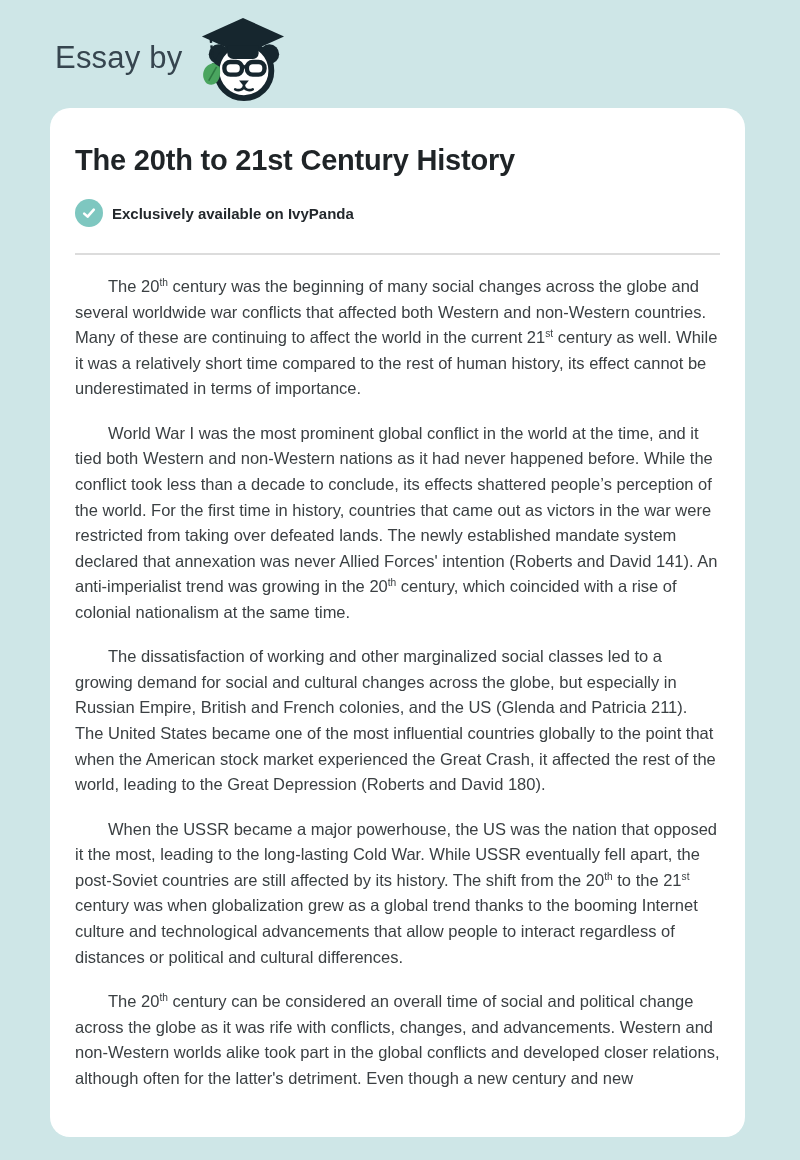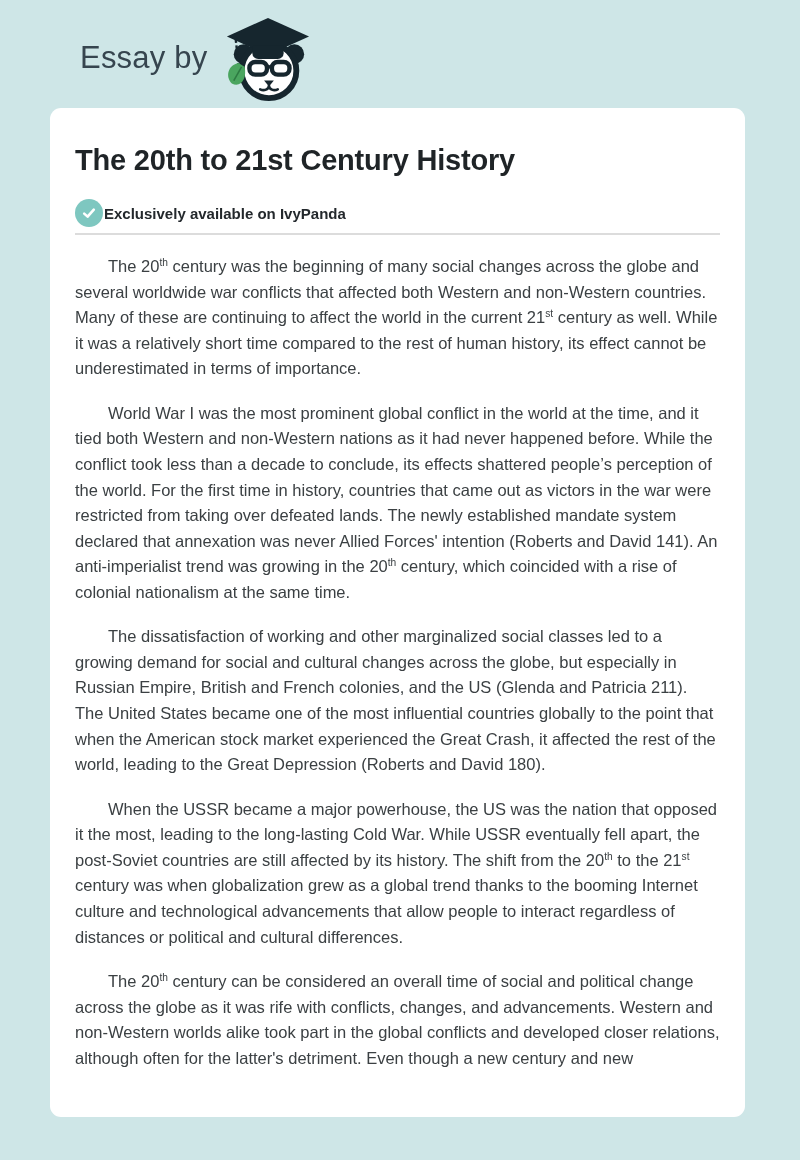--- a/index.html
+++ b/index.html
@@ -17,21 +17,21 @@
   *{box-sizing:border-box;}
   html,body{margin:0;padding:0;}
   body{
     width:800px;height:1160px;
     background:var(--page-background);
     font-family:"Liberation Sans", sans-serif;
     overflow:hidden;
   }
   .site-header{
     display:flex;align-items:center;
-    padding:24px 0 0 80px;
+    padding:24px 0 0 55px;
     height:92px;
   }
   .essay-by{
     font-size:31px;
     color:var(--header-text);
     letter-spacing:0.2px;
   }
   .logo{
     width:88px;height:88px;
     margin:0 10px 0 16px;
@@ -48,33 +48,33 @@
   .brand sup{
     font-size:18px;
     vertical-align:14px;
     margin-left:1px;
   }
   .essay-card{
     width:695px;
     min-height:980px;
     margin:16px 0 0 50px;
     background:var(--card-background);
-    border-radius:11px;
+    border-radius:20px;
     padding:28px 25px 46px 25px;
   }
   .card-title{
     margin:8px 0 22px 0;
     font-size:29px;
     font-weight:bold;
     color:var(--title-text);
     letter-spacing:-0.2px;
   }
   .badge-row{
-    display:flex;align-items:center;gap:1px;
-    margin-bottom:6px;
+    display:flex;align-items:center;gap:9px;
+    margin-bottom:26px;
   }
   .check-circle{
     width:28px;height:28px;border-radius:50%;
     background:var(--badge-teal);
     display:inline-flex;align-items:center;justify-content:center;
     flex:0 0 auto;
   }
   .badge-label{
     font-size:15px;font-weight:bold;
     color:#23282c;

